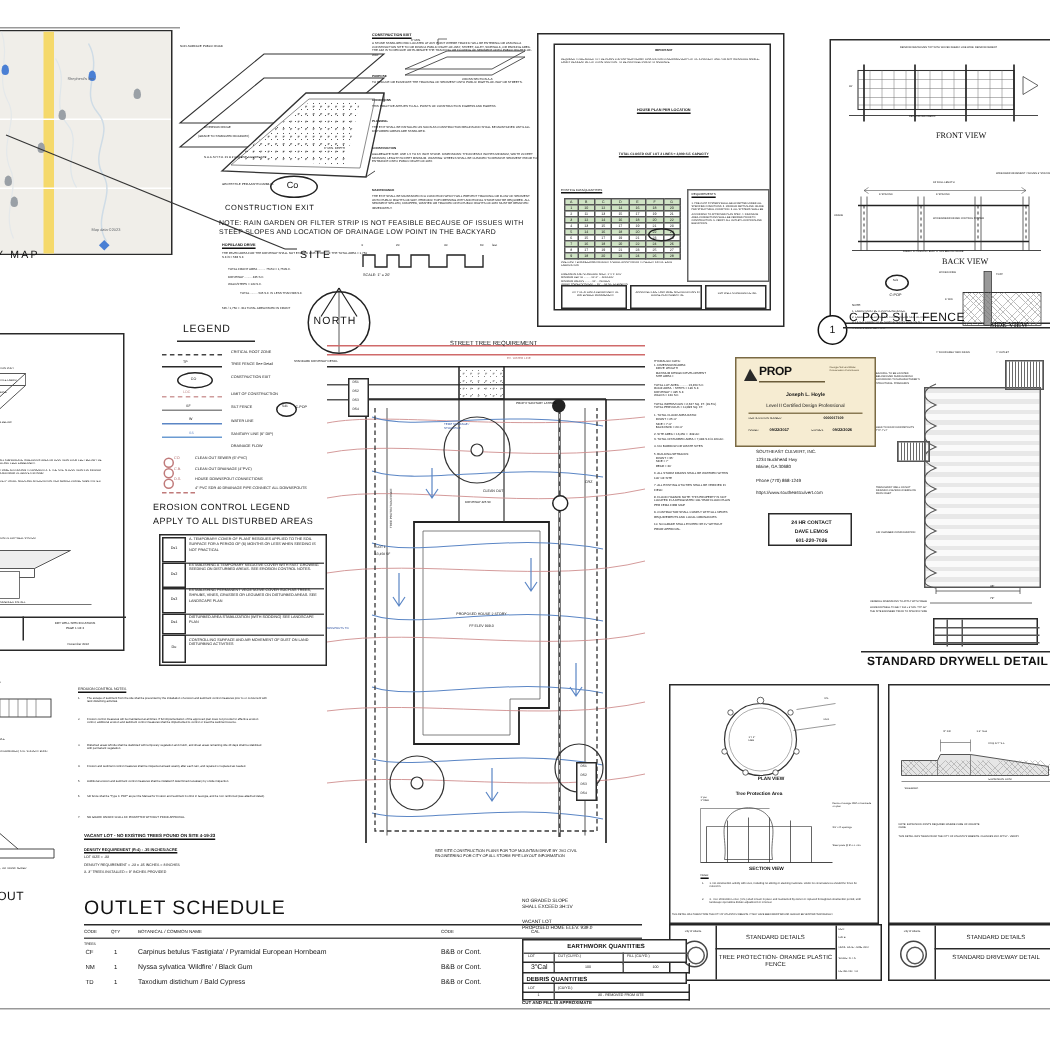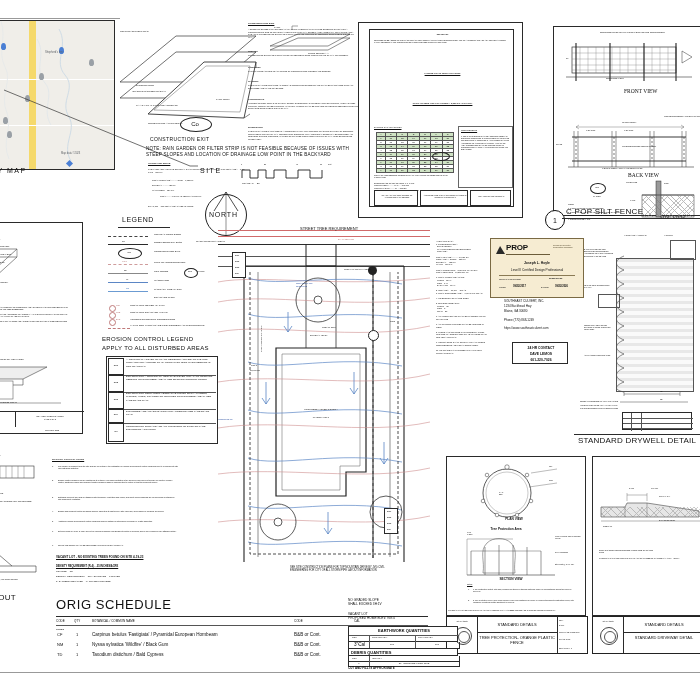--- a/index.html
+++ b/index.html
@@ -741,21 +741,21 @@
     </svg>
     <div class="t mini3" style="left:-4px;top:164px;width:40px;white-space:normal;font-size:1.7px;">GENERAL DIMENSIONS TO APPLY WITH TABLE<br><br>HOME DRYWELL TO BE 4' DIA x 6' MIN. TYP. BY THE SITE ENGINEER PRIOR TO SPECIFIC SIZE</div>
     <div class="bx" style="left:38px;top:176px;width:70px;height:18px;">
       <div class="vl thin" style="left:8px;top:0;width:.5px;height:18px;"></div>
       <div class="vl thin" style="left:18px;top:0;width:.5px;height:18px;"></div>
       <div class="hl thin" style="left:0;top:5px;width:70px;height:.5px;"></div>
       <div class="hl thin" style="left:0;top:10px;width:70px;height:.5px;"></div>
       <div class="hl thin" style="left:0;top:15px;width:70px;height:.5px;"></div>
     </div>
   </div>
-  <div class="t" style="left:578px;top:437px;font-size:8px;letter-spacing:.2px;">STANDARD DRYWELL DETAIL</div>
+  <div class="t" style="left:578px;top:437px;font-size:8px;letter-spacing:.2px;font-weight:bold;">STANDARD DRYWELL DETAIL</div>
   <div class="hl" style="left:574px;top:434px;width:126px;height:.8px;"></div>
 
   <div class="bx" style="left:446px;top:456px;width:140px;height:160px;">
     <div class="abs" style="left:22px;top:6px;width:90px;height:54px;">
       <svg style="width:90px;height:54px;">
         <circle cx="38" cy="30" r="24" fill="none" stroke="#333" stroke-width=".8"></circle>
         <circle cx="38" cy="30" r="21" fill="none" stroke="#777" stroke-width=".4"></circle>
         <circle cx="38" cy="4" r="2.2" fill="#fff" stroke="#333" stroke-width=".5"></circle>
         <circle cx="18" cy="12" r="1.8" fill="#fff" stroke="#333" stroke-width=".5"></circle>
         <circle cx="58" cy="12" r="1.8" fill="#fff" stroke="#333" stroke-width=".5"></circle>
@@ -845,21 +845,21 @@
     <div class="hl" style="left:30px;top:15px;width:82px;height:1px;"></div>
     <div class="seal" style="left:7px;top:10px;width:16px;height:16px;">
       <div class="abs" style="left:3px;top:3px;width:10px;height:10px;border-radius:50%;border:.6px solid #555;"></div>
     </div>
     <div class="t mini3 ctr" style="left:0;top:3px;width:30px;font-size:1.8px;">City of Atlanta</div>
     <div class="t mini2 ctr" style="left:30px;top:5px;width:82px;font-size:4px;">STANDARD DETAILS</div>
     <div class="t mini2 ctr" style="left:32px;top:19px;width:78px;white-space:normal;font-size:4px;line-height:1.2;">STANDARD DRIVEWAY DETAIL</div>
   </div>
 
   <div class="abs" style="left:54px;top:598px;width:380px;height:66px;">
-    <div class="t" style="left:2px;top:0;font-size:13px;letter-spacing:.6px;">ORIG SCHEDULE</div>
+    <div class="t" style="left:2px;top:0;font-size:13px;letter-spacing:.6px;">OUTLET SCHEDULE</div>
     <div class="hl" style="left:2px;top:18px;width:372px;height:1.2px;"></div>
     <div class="t mini2" style="left:2px;top:22px;font-size:3px;">CODE</div>
     <div class="t mini2" style="left:20px;top:22px;font-size:3px;">QTY</div>
     <div class="t mini2" style="left:38px;top:22px;font-size:3px;">BOTANICAL / COMMON NAME</div>
     <div class="t mini2" style="left:240px;top:22px;font-size:3px;">CODE</div>
     <div class="t mini2" style="left:300px;top:22px;font-size:3px;">CAL</div>
     <div class="hl thin" style="left:2px;top:27px;width:372px;height:.5px;"></div>
     <div class="t mini3" style="left:2px;top:30px;font-size:2.4px;">TREES</div>
 
     <div>

